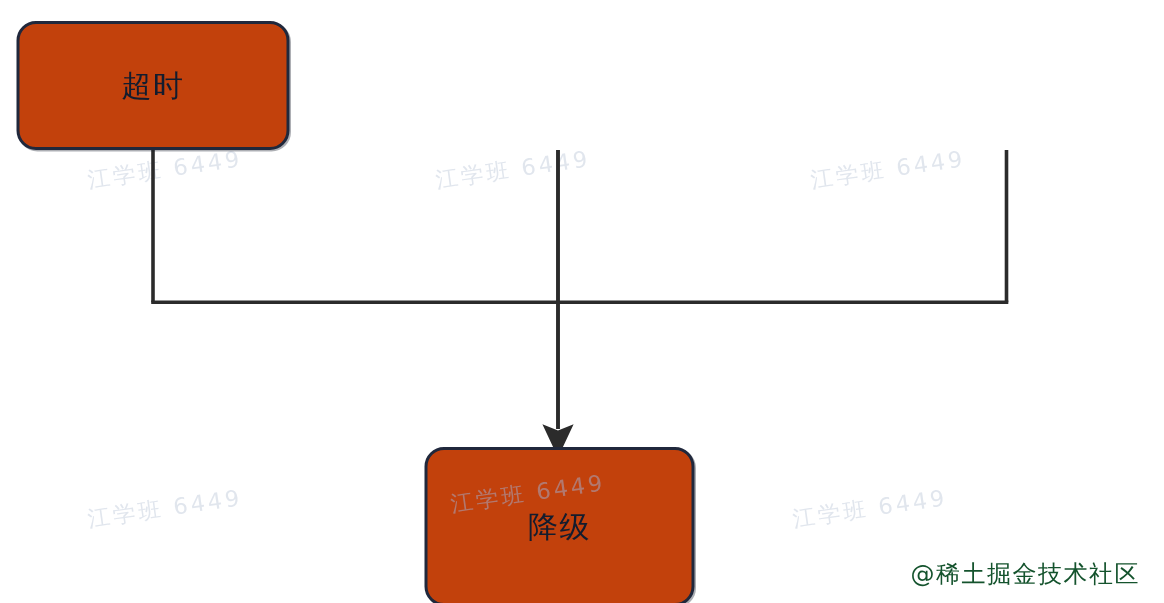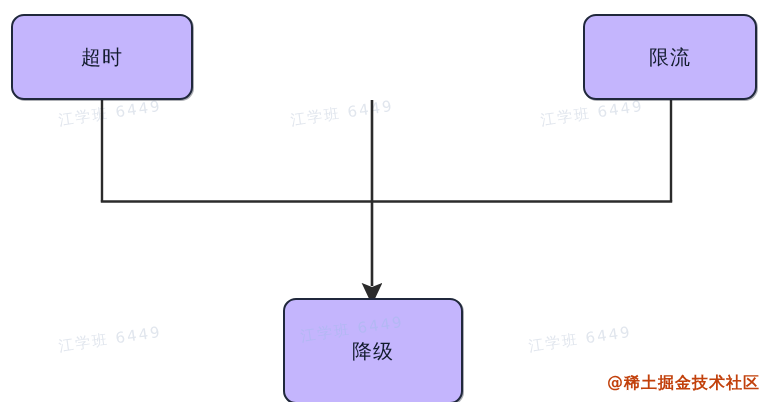--- a/index.html
+++ b/index.html
@@ -24,21 +24,21 @@
     width: 776px;
     height: 402px;
     z-index: 1;
   }
 
   
   .node {
     position: absolute;
     z-index: 2;
     box-sizing: border-box;
-    background: #c4b5fd;
+    background: #c2410c;
     border: 2px solid #20283c;
     border-radius: 13px;
     display: flex;
     align-items: center;
     justify-content: center;
     box-shadow: 1px 1px 0 rgba(20,26,40,0.35);
   }
   .node-label {
     color: #131c2e;
     font-size: 20px;
@@ -70,26 +70,25 @@
   .wm-f3 { left: 540px; top: 104px; }
   .wm-f4 { left: 58px;  top: 330px; }
   .wm-f5 { left: 528px; top: 330px; }
   .wm-f6 { left: 300px; top: 320px; z-index: 3; color: #9fbce8; opacity: 0.45; }
 
   #watermark-brand {
     position: absolute;
     right: 16px;
     bottom: 8px;
     z-index: 4;
-    color: #c2410c;
+    color: #14532d;
     font-size: 16px;
     letter-spacing: 1px;
     white-space: nowrap;
     user-select: none;
-    font-weight: bold;
   }
 </style>
 </head>
 <body>
 
 <div id="canvas">
 
   <div class="wm-faint wm-f1">江学班 6449</div>
   <div class="wm-faint wm-f2">江学班 6449</div>
   <div class="wm-faint wm-f3">江学班 6449</div>
@@ -110,23 +109,20 @@
     <path d="M100.8,201.5 L672.2,201.5" stroke="#2b2b2b" stroke-width="2.4" fill="none"></path>
 
     <path d="M372,100 L372,286" stroke="#2b2b2b" stroke-width="2.6" fill="none" marker-end="url(#arrowhead)"></path>
   </svg>
 
   <div class="node" id="node-timeout">
     <span class="node-label">超时</span>
   </div>
 
 
-  <div class="node" id="node-limit">
-    <span class="node-label">限流</span>
-  </div>
 
   <div class="node" id="node-degrade">
     <span class="node-label">降级</span>
   </div>
 
   <div class="wm-faint wm-f6">江学班 6449</div>
 
   <div id="watermark-brand">@稀土掘金技术社区</div>
 
 </div>

